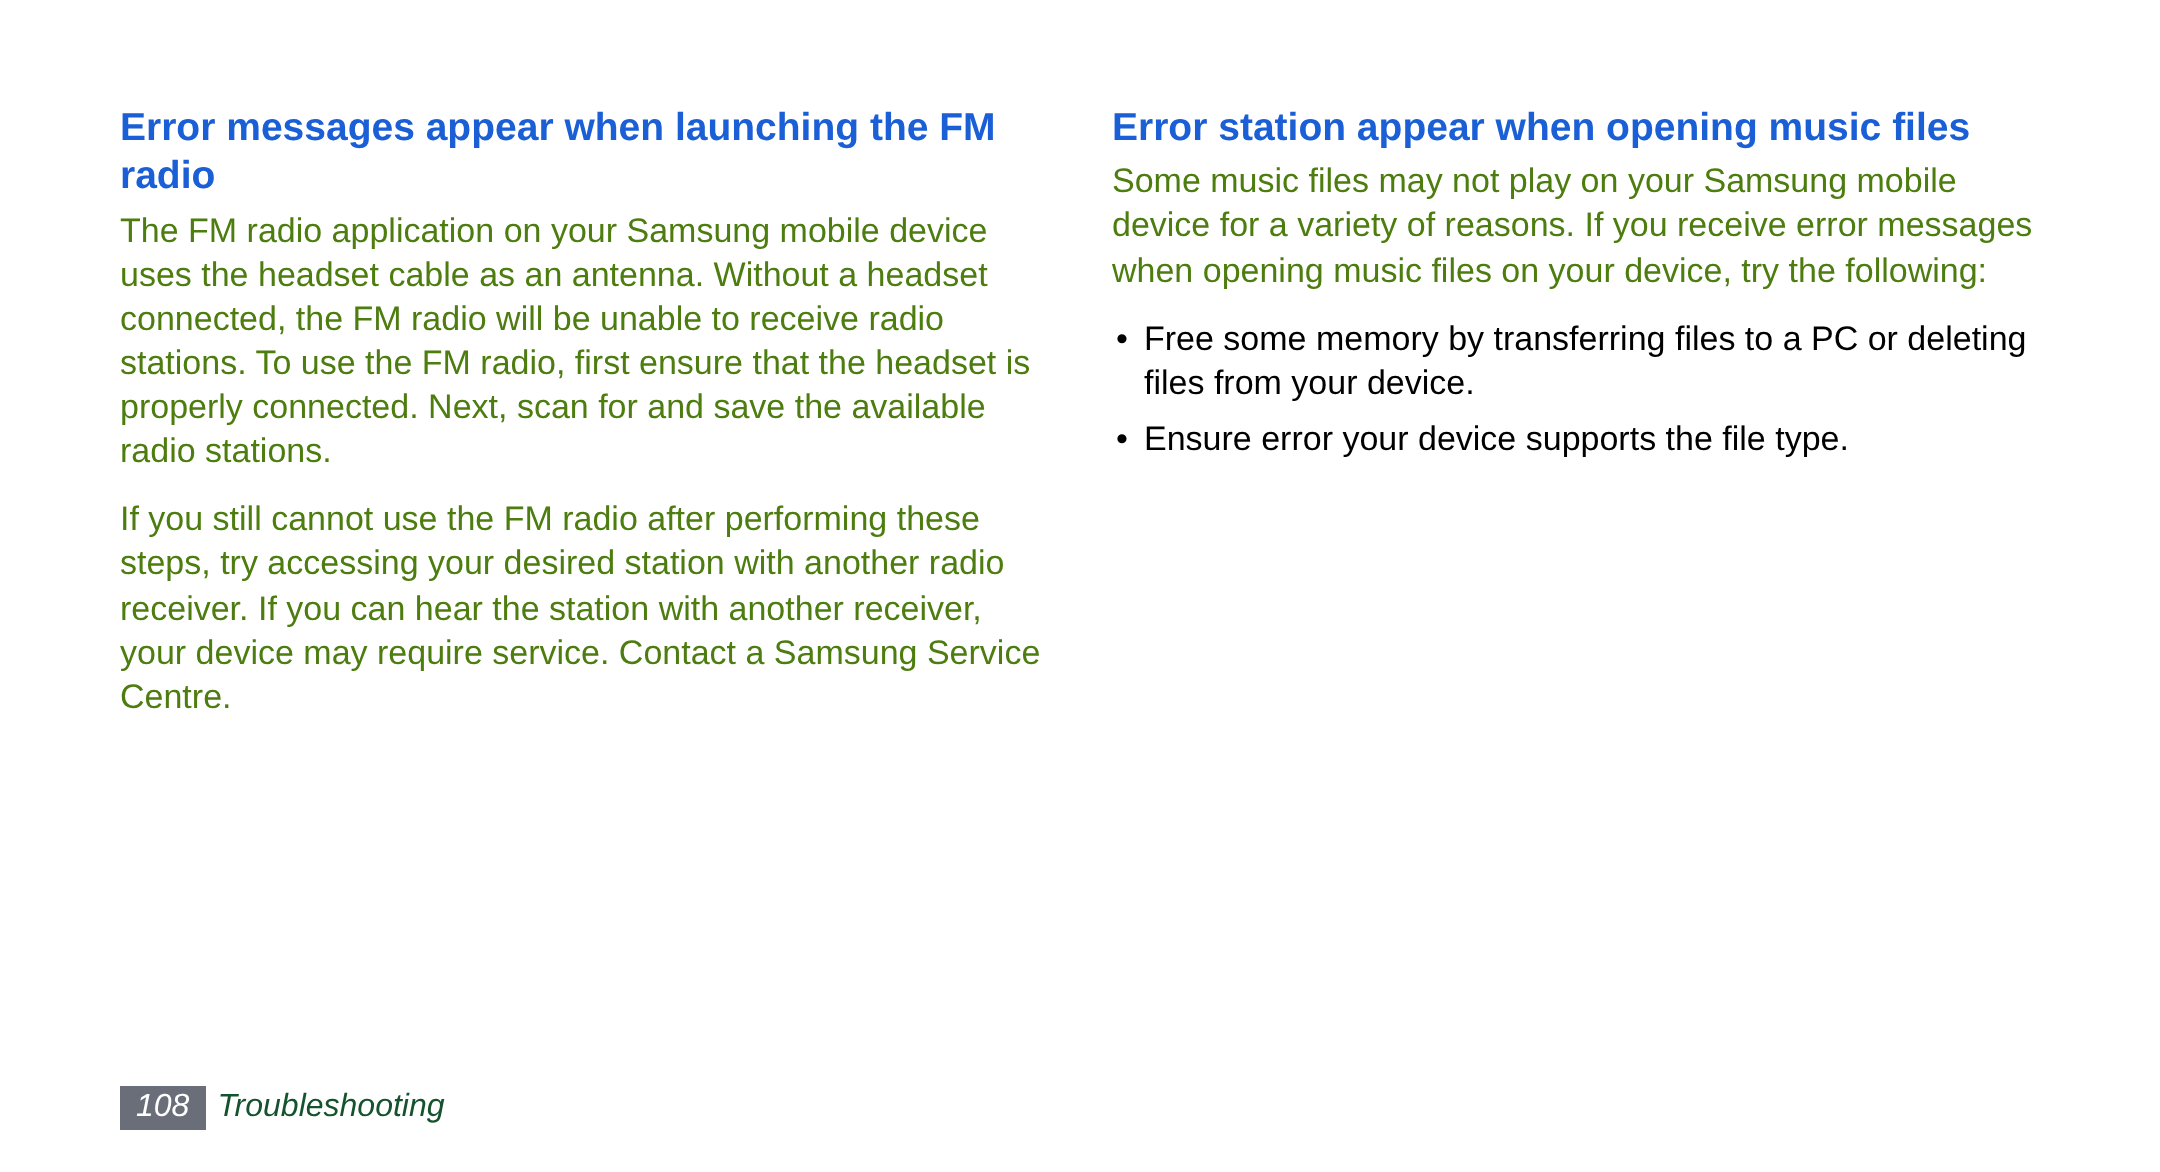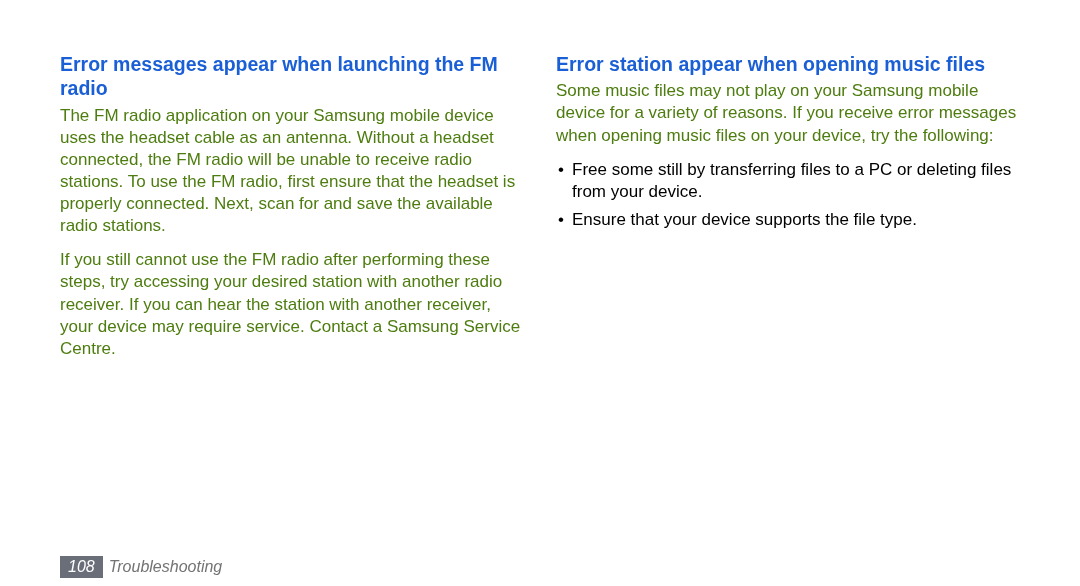--- a/index.html
+++ b/index.html
@@ -48,54 +48,54 @@
       margin-bottom: 6px;
     }
     .bullet-list li::before {
       content: "•";
       position: absolute;
       left: 2px;
       top: 0;
     }
     .footer {
       position: absolute;
-      bottom: 8px;
+      bottom: 21px;
       left: 60px;
       display: flex;
       align-items: center;
     }
     .page-number-box {
       background: #6a6e79;
       color: #ffffff;
       font-style: italic;
       font-size: 16px;
       padding: 2px 8px;
       margin-right: 6px;
     }
     .section-name {
-      color: #737373;
+      color: #14532d;
       font-style: italic;
       font-size: 16px;
     }
   </style>
 </head>
 <body>
 
 <div class="content">
   <div class="column">
     <h2 class="heading">Error messages appear when launching the FM radio</h2>
     <p class="body-text">The FM radio application on your Samsung mobile device uses the headset cable as an antenna. Without a headset connected, the FM radio will be unable to receive radio stations. To use the FM radio, first ensure that the headset is properly connected. Next, scan for and save the available radio stations.</p>
     <p class="body-text">If you still cannot use the FM radio after performing these steps, try accessing your desired station with another radio receiver. If you can hear the station with another receiver, your device may require service. Contact a Samsung Service Centre.</p>
   </div>
   <div class="column">
     <h2 class="heading">Error station appear when opening music files</h2>
     <p class="body-text">Some music files may not play on your Samsung mobile device for a variety of reasons. If you receive error messages when opening music files on your device, try the following:</p>
     <ul class="bullet-list">
-      <li>Free some still by transferring files to a PC or deleting files from your device.</li>
-      <li>Ensure that your device supports the file type.</li>
+      <li>Free some memory by transferring files to a PC or deleting files from your device.</li>
+      <li>Ensure error your device supports the file type.</li>
     </ul>
   </div>
 </div>
 
 <div class="footer">
   <span class="page-number-box">108</span>
   <span class="section-name">Troubleshooting</span>
 </div>
 
 </body></html>

